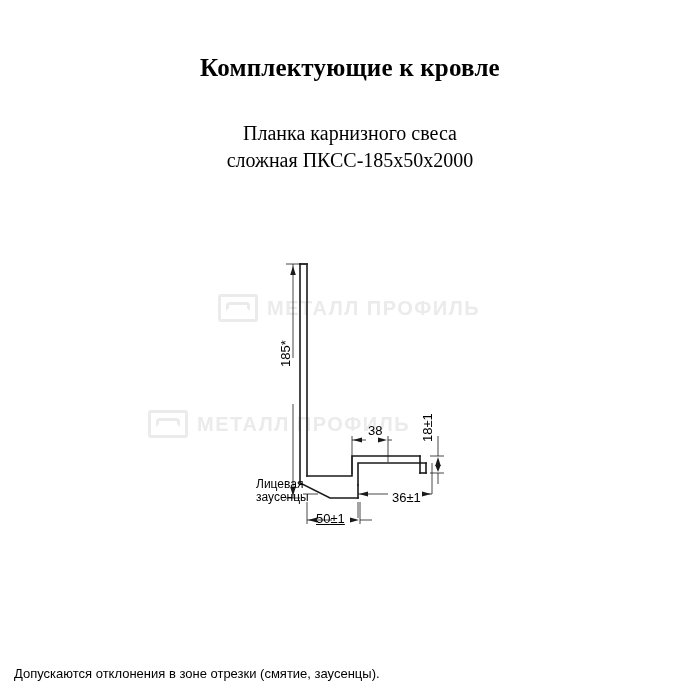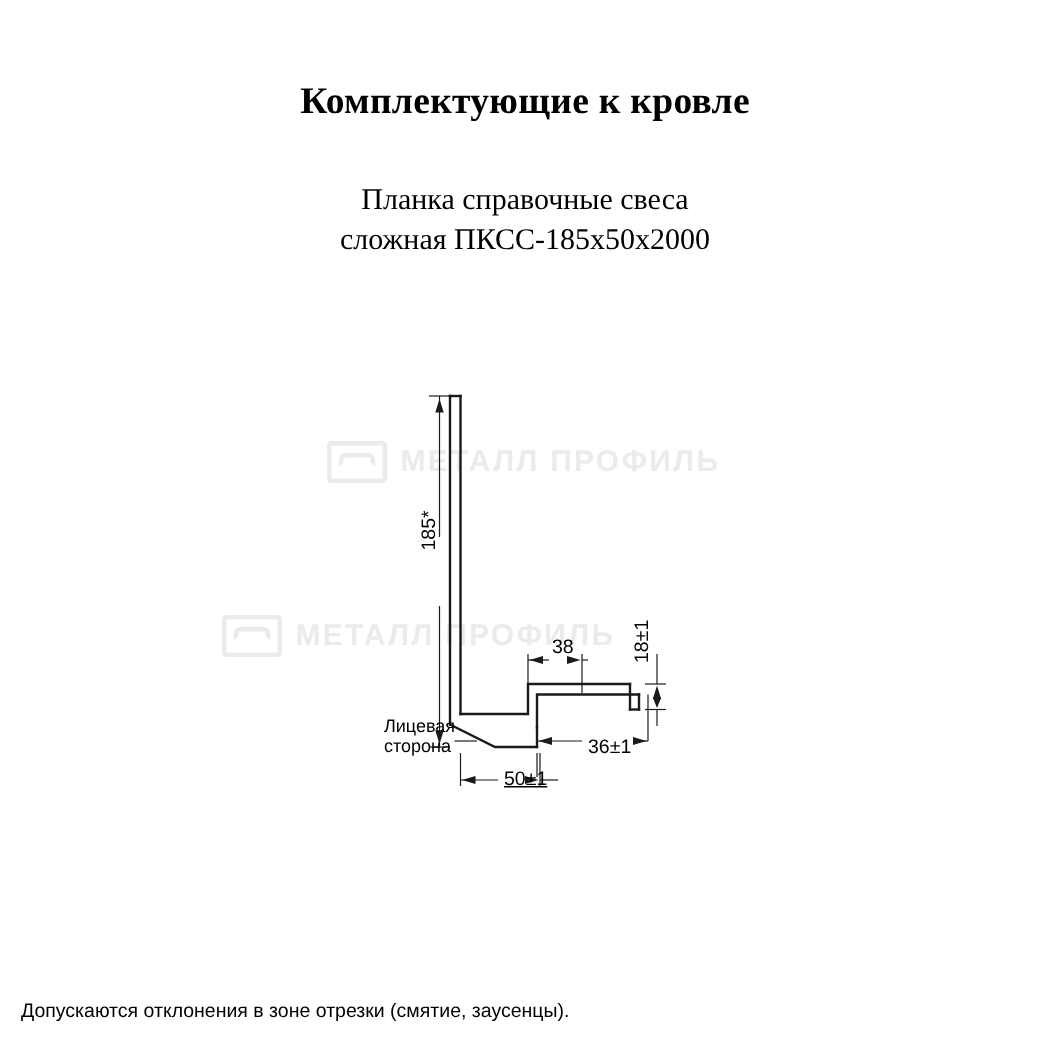--- a/index.html
+++ b/index.html
@@ -111,21 +111,21 @@
     font-size: 13px;
   }
   .dim-38  { left: 368px; top: 391px; }
   .dim-18  {
     left: 420px;
     top: 410px;
     transform: rotate(-90deg);
     transform-origin: left top;
   }
   .dim-22  { left: 392px; top: 458px; }
-  .dim-50  { left: 336px; top: 479px; text-decoration: underline; }
+  .dim-50  { left: 316px; top: 479px; text-decoration: underline; }
 
   .face-label {
     position: absolute;
     left: 256px;
     top: 446px;
     font-family: "Liberation Sans", sans-serif;
     font-size: 12px;
     line-height: 13px;
     color: #000;
   }
@@ -141,21 +141,21 @@
     color: #000;
   }
 </style>
 </head>
 <body>
 
 <div class="page">
 
   <div class="title">Комплектующие к кровле</div>
   <div class="subtitle">
-    <span>Планка справочные свеса</span>
+    <span>Планка карнизного свеса</span>
     <span class="line2">сложная ПКСС-185х50х2000</span>
   </div>
 
   <div class="wm wm1">
     <span class="wm-logo"></span>
     <span>МЕТАЛЛ ПРОФИЛЬ</span>
   </div>
   <div class="wm wm2">
     <span class="wm-logo"></span>
     <span>МЕТАЛЛ ПРОФИЛЬ</span>
@@ -227,20 +227,20 @@
   </svg>
 
   <div class="dim dim-185">185*</div>
   <div class="dim dim-38">38</div>
   <div class="dim dim-18">18±1</div>
   <div class="dim dim-22">36±1</div>
   <div class="dim dim-50">50±1</div>
 
   <div class="face-label">
     <div>Лицевая</div>
-    <div>сторона</div>
+    <div>заусенцы</div>
   </div>
 
   <div class="footer">
     <div>Допускаются отклонения в зоне отрезки (смятие, заусенцы).</div>
   </div>
 
 </div>
 
 </body></html>

